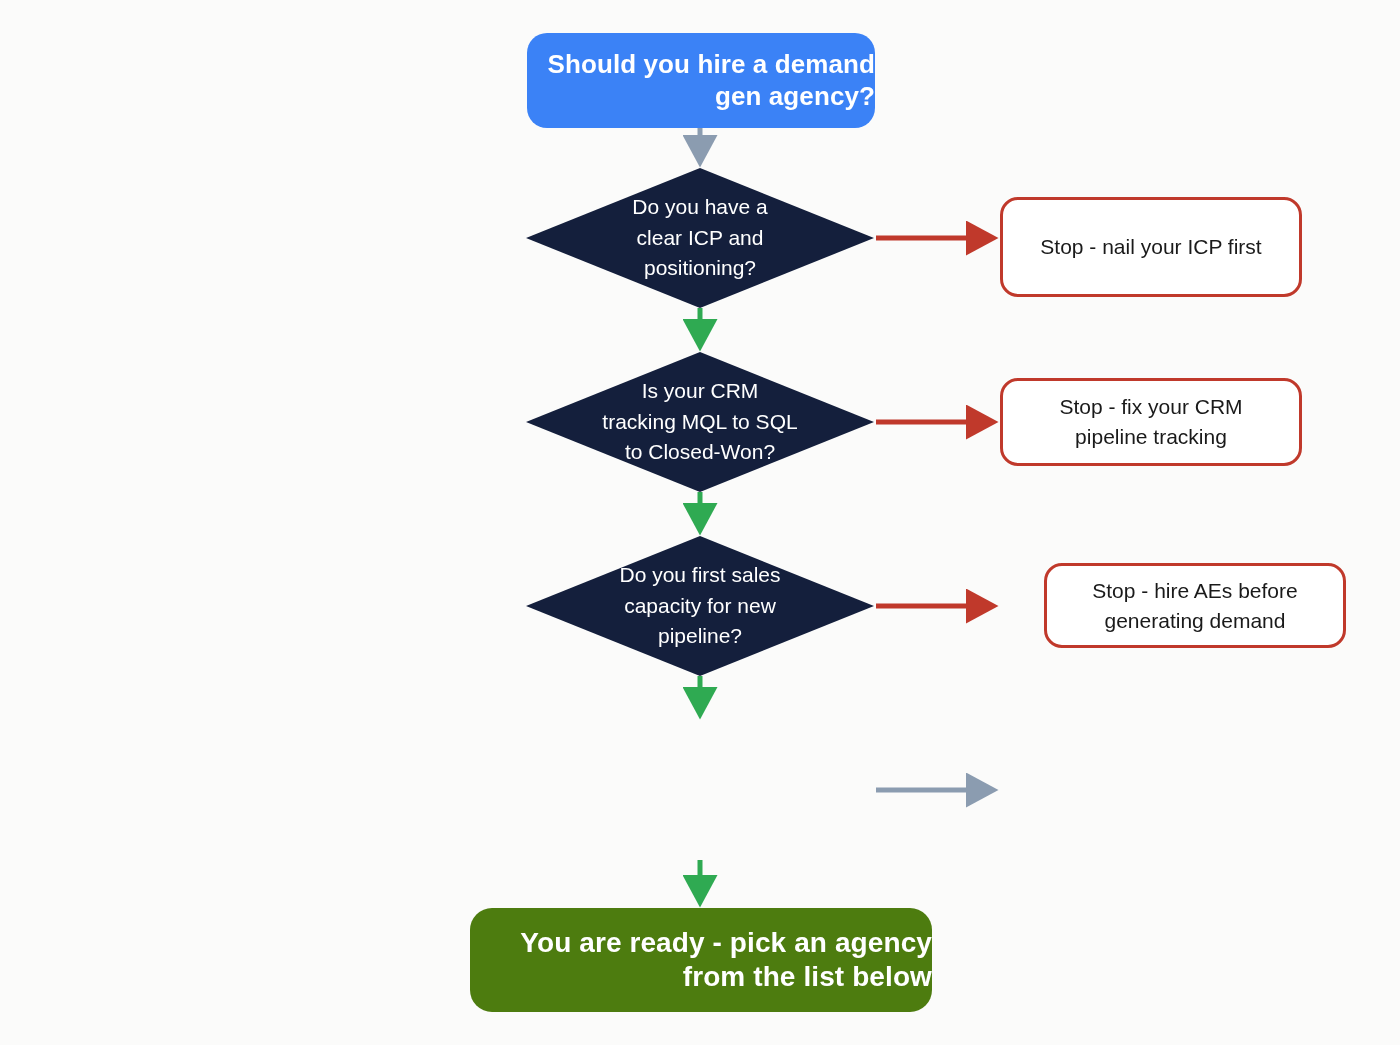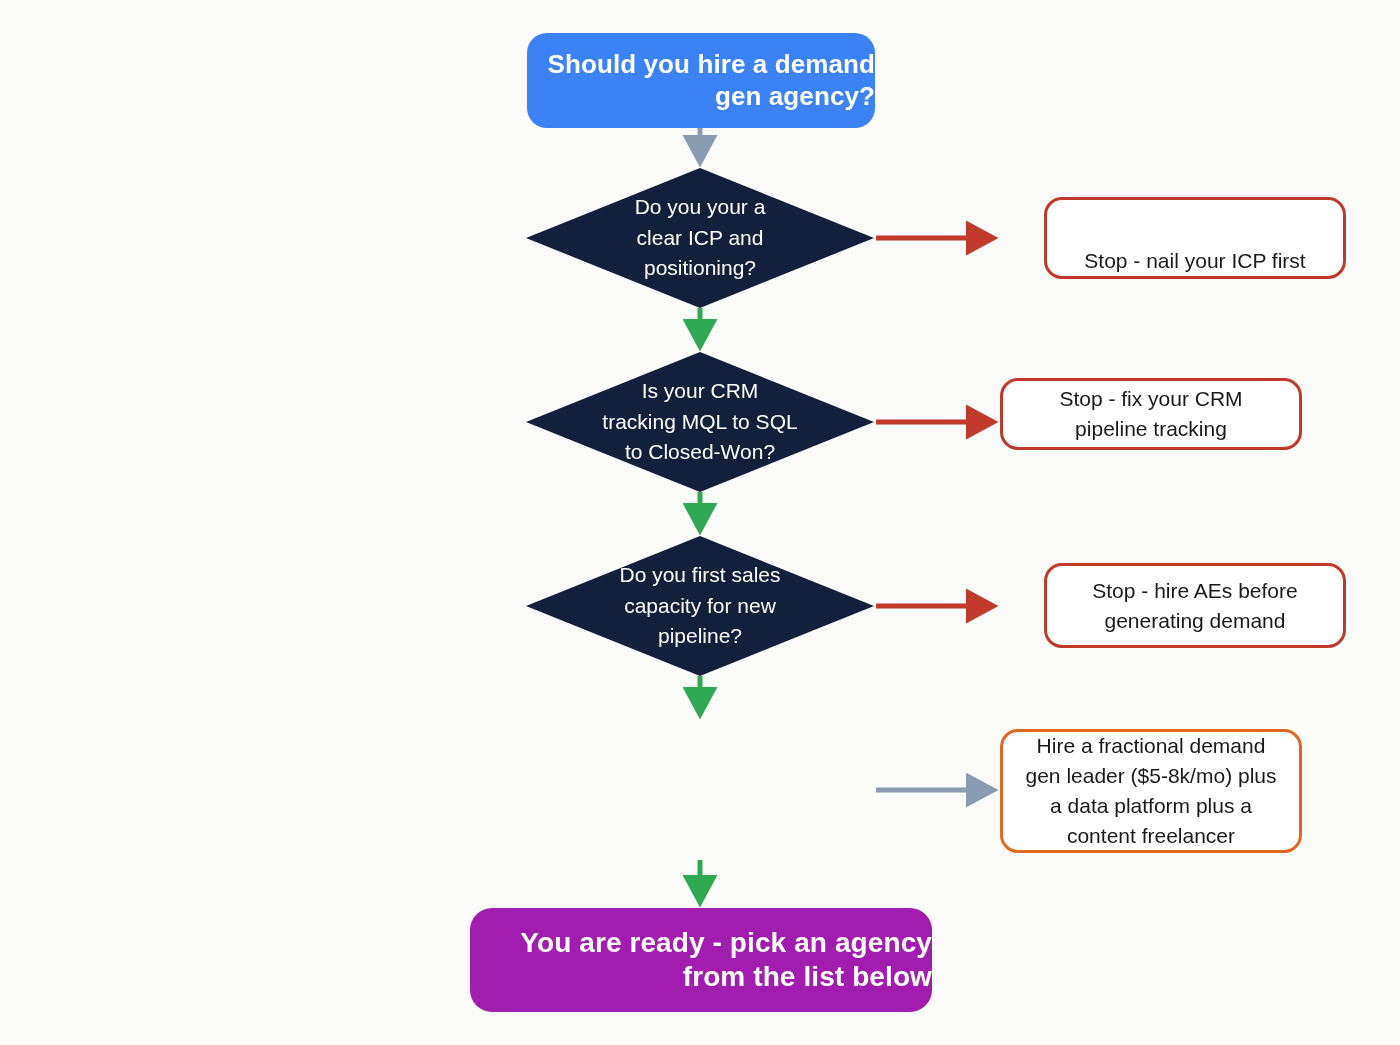--- a/index.html
+++ b/index.html
@@ -48,21 +48,21 @@
     height: 95px;
     background: #3b82f6;
     border-radius: 20px;
     font-size: 26px;
   }
   #end-box {
     left: 470px;
     top: 908px;
     width: 462px;
     height: 104px;
-    background: #a21caf;
+    background: #4d7c0f;
     border-radius: 22px;
     font-size: 28px;
   }
 
   
   .diamond {
     position: absolute;
     width: 348px;
     height: 140px;
   }
@@ -105,31 +105,30 @@
     justify-content: center;
     text-align: center;
     color: #1a1a1a;
     font-size: 21px;
     line-height: 1.42;
     white-space: pre-line;
     border-radius: 18px;
     border: 3px solid #c0392b;
   }
   #outcome-1 {
-    left: 1044px;
+    left: 1000px;
     top: 197px;
     width: 302px;
-    height: 82px;
-    align-items: flex-end;
+    height: 100px;
   }
   #outcome-2 {
     left: 1000px;
     top: 378px;
     width: 302px;
-    height: 72px;
+    height: 88px;
   }
   #outcome-3 {
     left: 1000px;
     top: 563px;
     width: 302px;
     height: 85px;
     margin-left: 44px;
   }
   #outcome-4 {
     left: 1000px;
@@ -194,21 +193,21 @@
     </g>
   </svg>
 
   <div class="pill" id="start-box">
     <span>Should you hire a
 demand gen agency?</span>
   </div>
 
   <div class="diamond" id="decision-1">
     <div class="shape"></div>
-    <div class="dtext">Do you your a
+    <div class="dtext">Do you have a
 clear ICP and
 positioning?</div>
   </div>
 
   <div class="diamond" id="decision-2">
     <div class="shape"></div>
     <div class="dtext">Is your CRM
 tracking MQL to SQL
 to Closed-Won?</div>
   </div>
@@ -228,25 +227,19 @@
   <div class="outcome" id="outcome-2">
     <span>Stop - fix your CRM
 pipeline tracking</span>
   </div>
 
   <div class="outcome" id="outcome-3">
     <span>Stop - hire AEs before
 generating demand</span>
   </div>
 
-  <div class="outcome" id="outcome-4">
-    <span>Hire a fractional demand
-gen leader ($5-8k/mo) plus
-a data platform plus a
-content freelancer</span>
-  </div>
 
   <div class="pill" id="end-box">
     <span>You are ready - pick an
 agency from the list below</span>
   </div>
 
 </div>
 
 </body></html>

